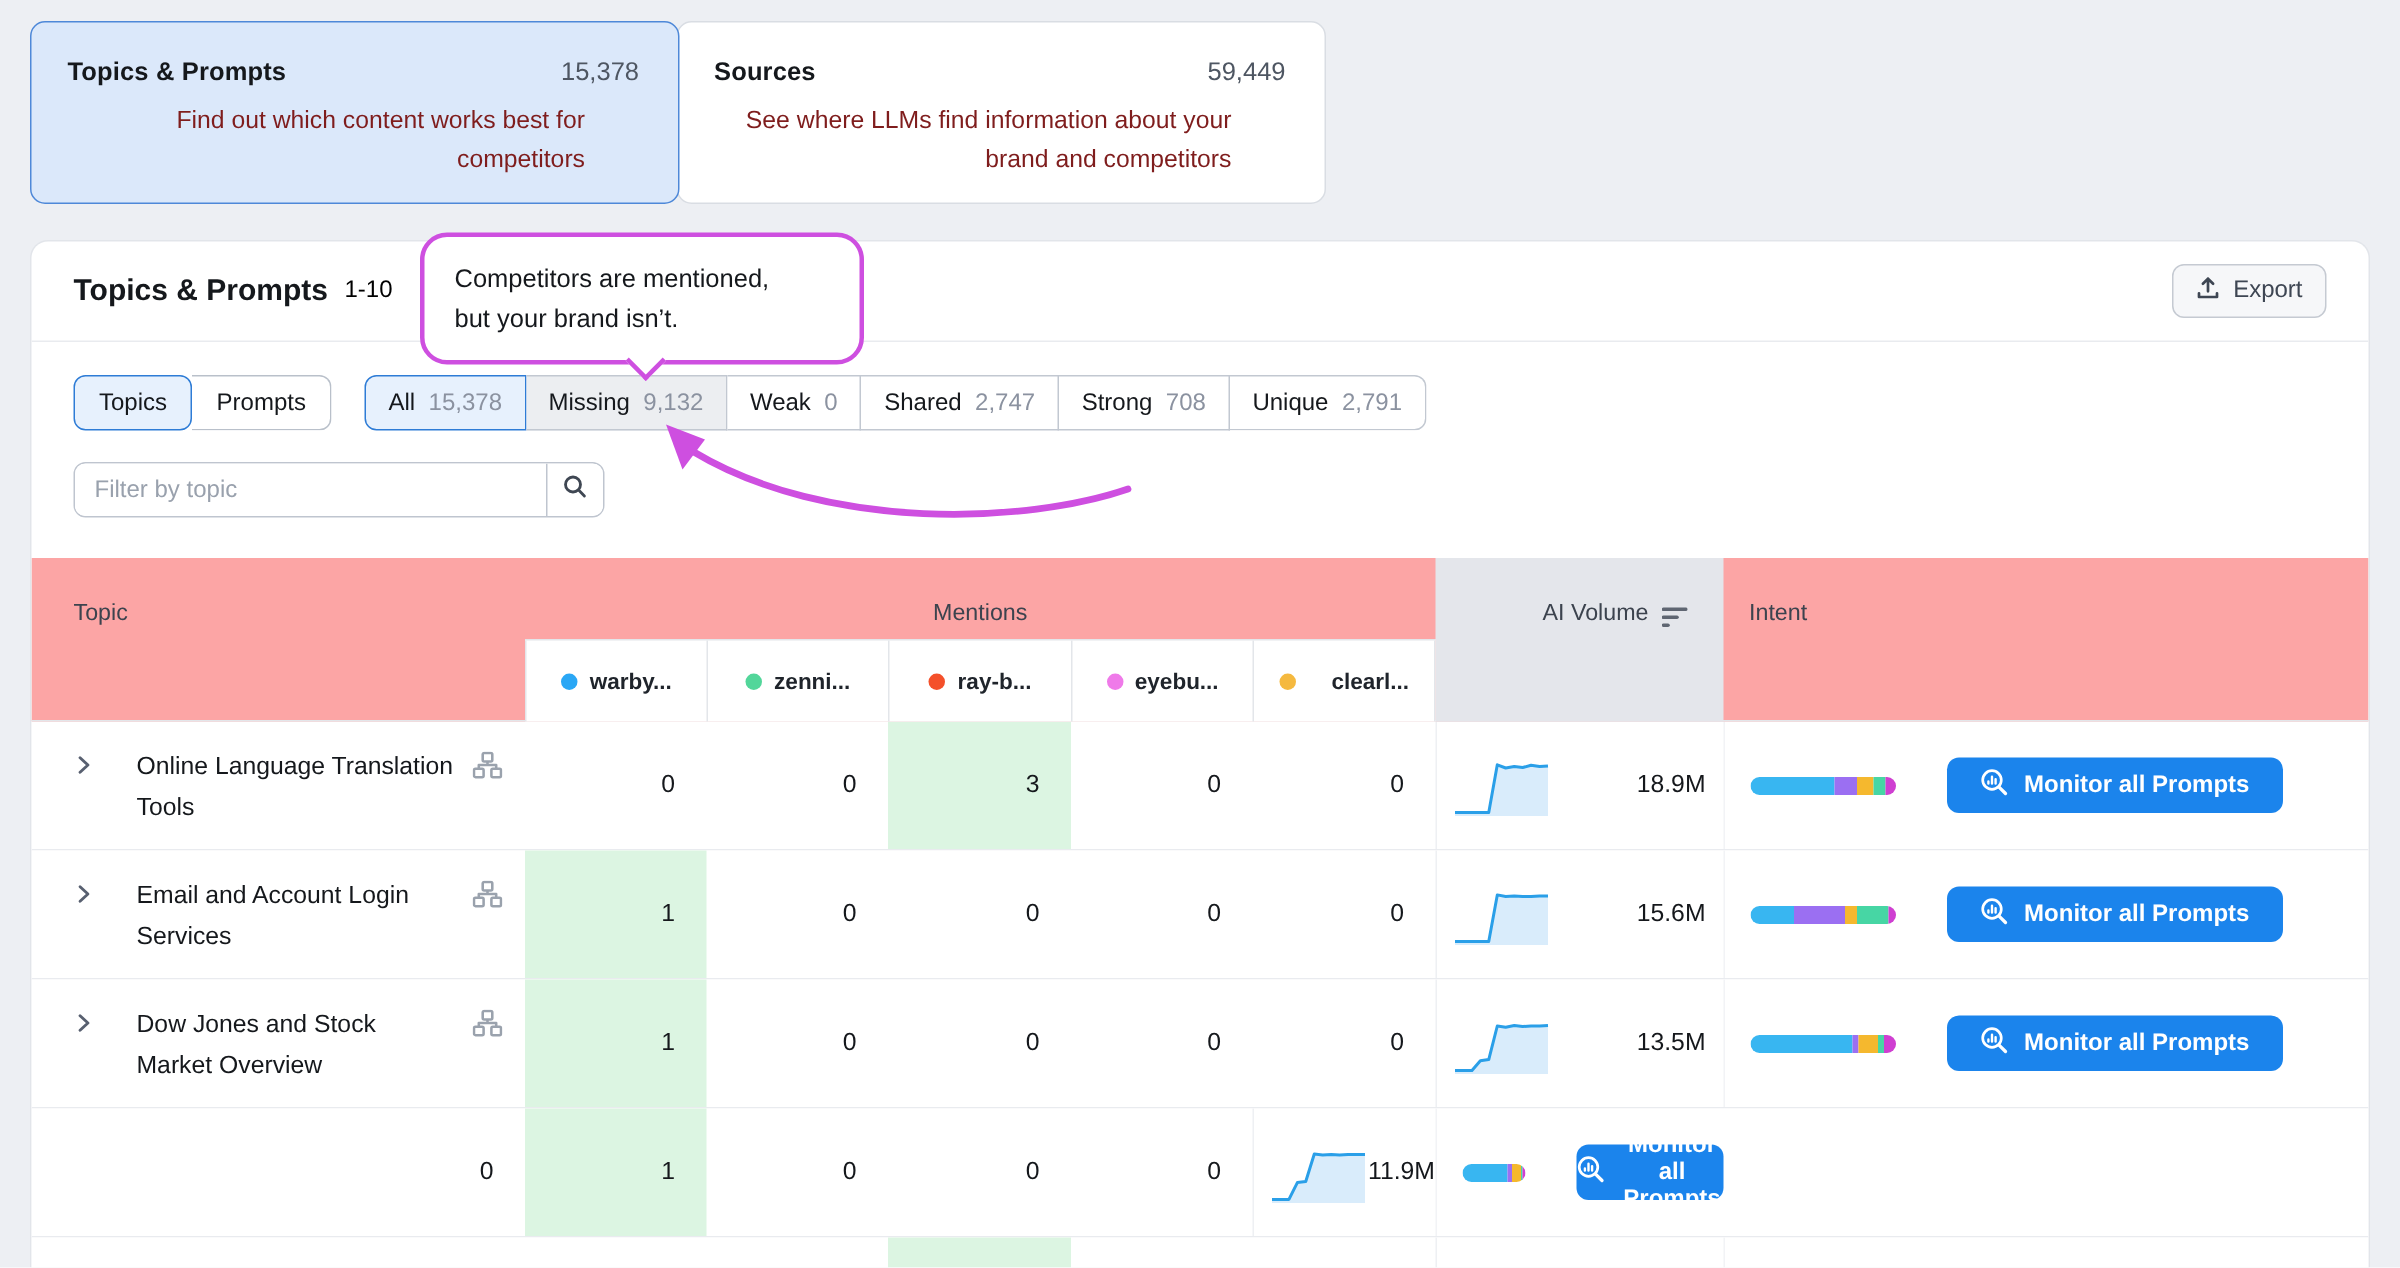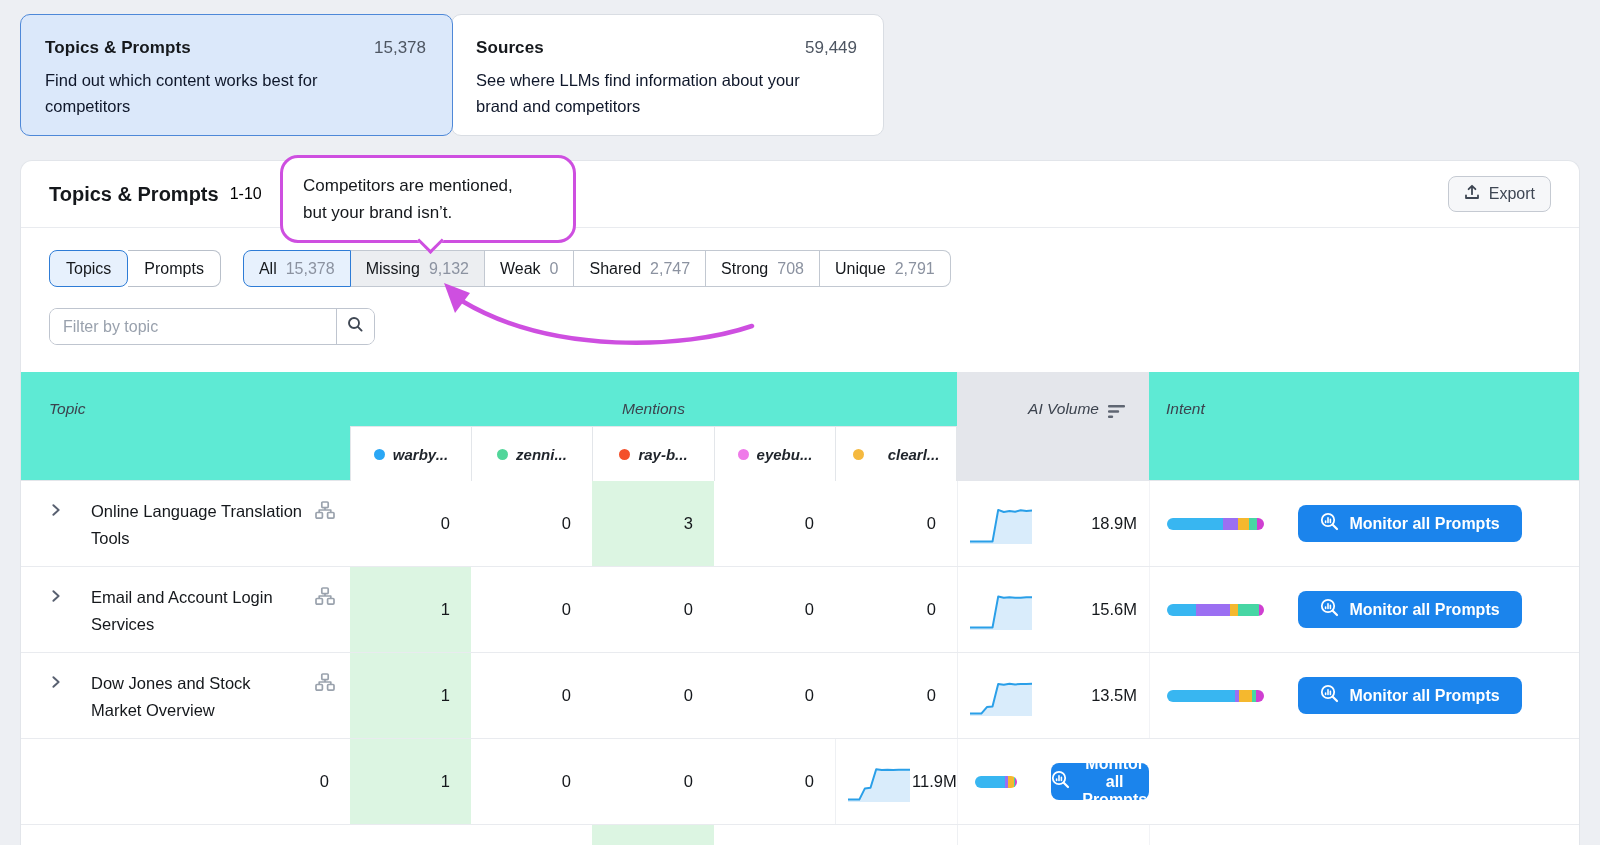--- a/index.html
+++ b/index.html
@@ -12,21 +12,21 @@
     color:#15181c;
   }
   
   .nav-cards { position:absolute; left:20px; top:14px; display:flex; }
   .card { width:433px; height:122px; border-radius:10px; padding:23px 26px 0 24px; cursor:pointer; }
   .card.active { background:#dbe8fa; border:1.5px solid #4e88d8; position:relative; z-index:2; }
   .card.inactive { background:#ffffff; border:1px solid #d9dde3; margin-left:-2px; }
   .card-head { display:flex; justify-content:space-between; align-items:baseline; }
   .card-title { font-size:17px; font-weight:bold; color:#15181c; letter-spacing:.1px; }
   .card-count { font-size:17px; color:#4e5662; }
-  .card-desc { margin-top:9px; font-size:16.5px; color:#0f172a; line-height:26px; max-width:345px; }
+  .card-desc { margin-top:9px; font-size:16.5px; color:#7f1d1d; line-height:26px; max-width:345px;text-align:right; }
   
   .panel { position:absolute; left:20px; top:160px; width:1560px; height:685px;
            background:#fff; border:1px solid #e2e5ea; border-bottom:none;
            border-radius:12px 12px 0 0; overflow:hidden; }
   .panel-header { height:67px; display:flex; align-items:center; padding:0 28px;
                   border-bottom:1px solid #e9ebef; }
   .panel-title { font-size:20px; font-weight:bold; }
   .panel-range { margin-left:11px; font-size:16px; color:#000000; }
   .export-btn { margin-left:auto; height:36px; display:flex; align-items:center; gap:9px;
                 padding:0 15px; border:1px solid #c5cad2; border-radius:8px; background:#f6f7f9;
@@ -40,31 +40,31 @@
   .seg-item:last-child { border-radius:0 8px 8px 0; }
   .seg-item.sel { background:#e7f1fd; border:1.5px solid #2e7cd6; border-radius:8px; }
   .chips { margin-left:22px; }
   .chip { display:flex; align-items:center; gap:9px; padding:0 15px; font-size:16px; background:#fff;
           border:1px solid #c2c8d1; border-left:none; cursor:pointer; white-space:nowrap; }
   .chip:last-child { border-radius:0 8px 8px 0; }
   .chip.sel { background:#e7f1fd; border:1.5px solid #2e7cd6; border-radius:8px 0 0 8px; }
   .chip.hl { background:#eceef1; }
   .chip .n, .seg .n { color:#8b92a0; }
   
-  .search { margin:21px 28px 0; width:326px; height:37px; border:1px solid #bfc5cf; border-radius:8px;
+  .search { margin:21px 28px 0; width:354px; height:37px; border:1px solid #bfc5cf; border-radius:8px;
             display:flex; overflow:hidden; background:#fff; }
   .search input { flex:1; border:none; outline:none; padding:0 13px; font-size:16px; color:#2a2f36;
                   font-family:"Liberation Sans", sans-serif; }
   .search input::placeholder { color:#99a1ad; }
   .search-btn { width:38px; border-left:1px solid #bfc5cf; display:flex; align-items:center;
                 justify-content:center; cursor:pointer; background:#fff; }
   
   .table { margin-top:27px; }
-  .thead { position:relative; height:109px; background:#5eead4; border-bottom:1px solid #e3e6ea;
-           font-size:15.5px; color:#3c434e;font-style:italic; }
+  .thead { position:relative; height:109px; background:#fca5a5; border-bottom:1px solid #e3e6ea;
+           font-size:15.5px; color:#3c434e; }
   .th-topic { position:absolute; left:28px; top:28px; }
   .th-mentions { position:absolute; left:329px; top:28px; width:607px; text-align:center; }
   .th-volume { position:absolute; left:936px; top:0; width:192px; height:109px; background:#e4e6eb;
                display:flex; justify-content:flex-end; padding:28px 24px 0 0; gap:9px; cursor:pointer; }
   .th-intent { position:absolute; left:1145px; top:28px; }
   .th-sub { position:absolute; left:329px; top:54px; width:607px; height:55px; background:#fff;
             border-top:1px solid #e3e6ea; display:grid;
             grid-template-columns:121px 121px 122px 121px 122px; }
   .brand-cell { display:flex; align-items:center; justify-content:center; gap:8px;
                 border-left:1px solid #e3e6ea;text-align:right; }

